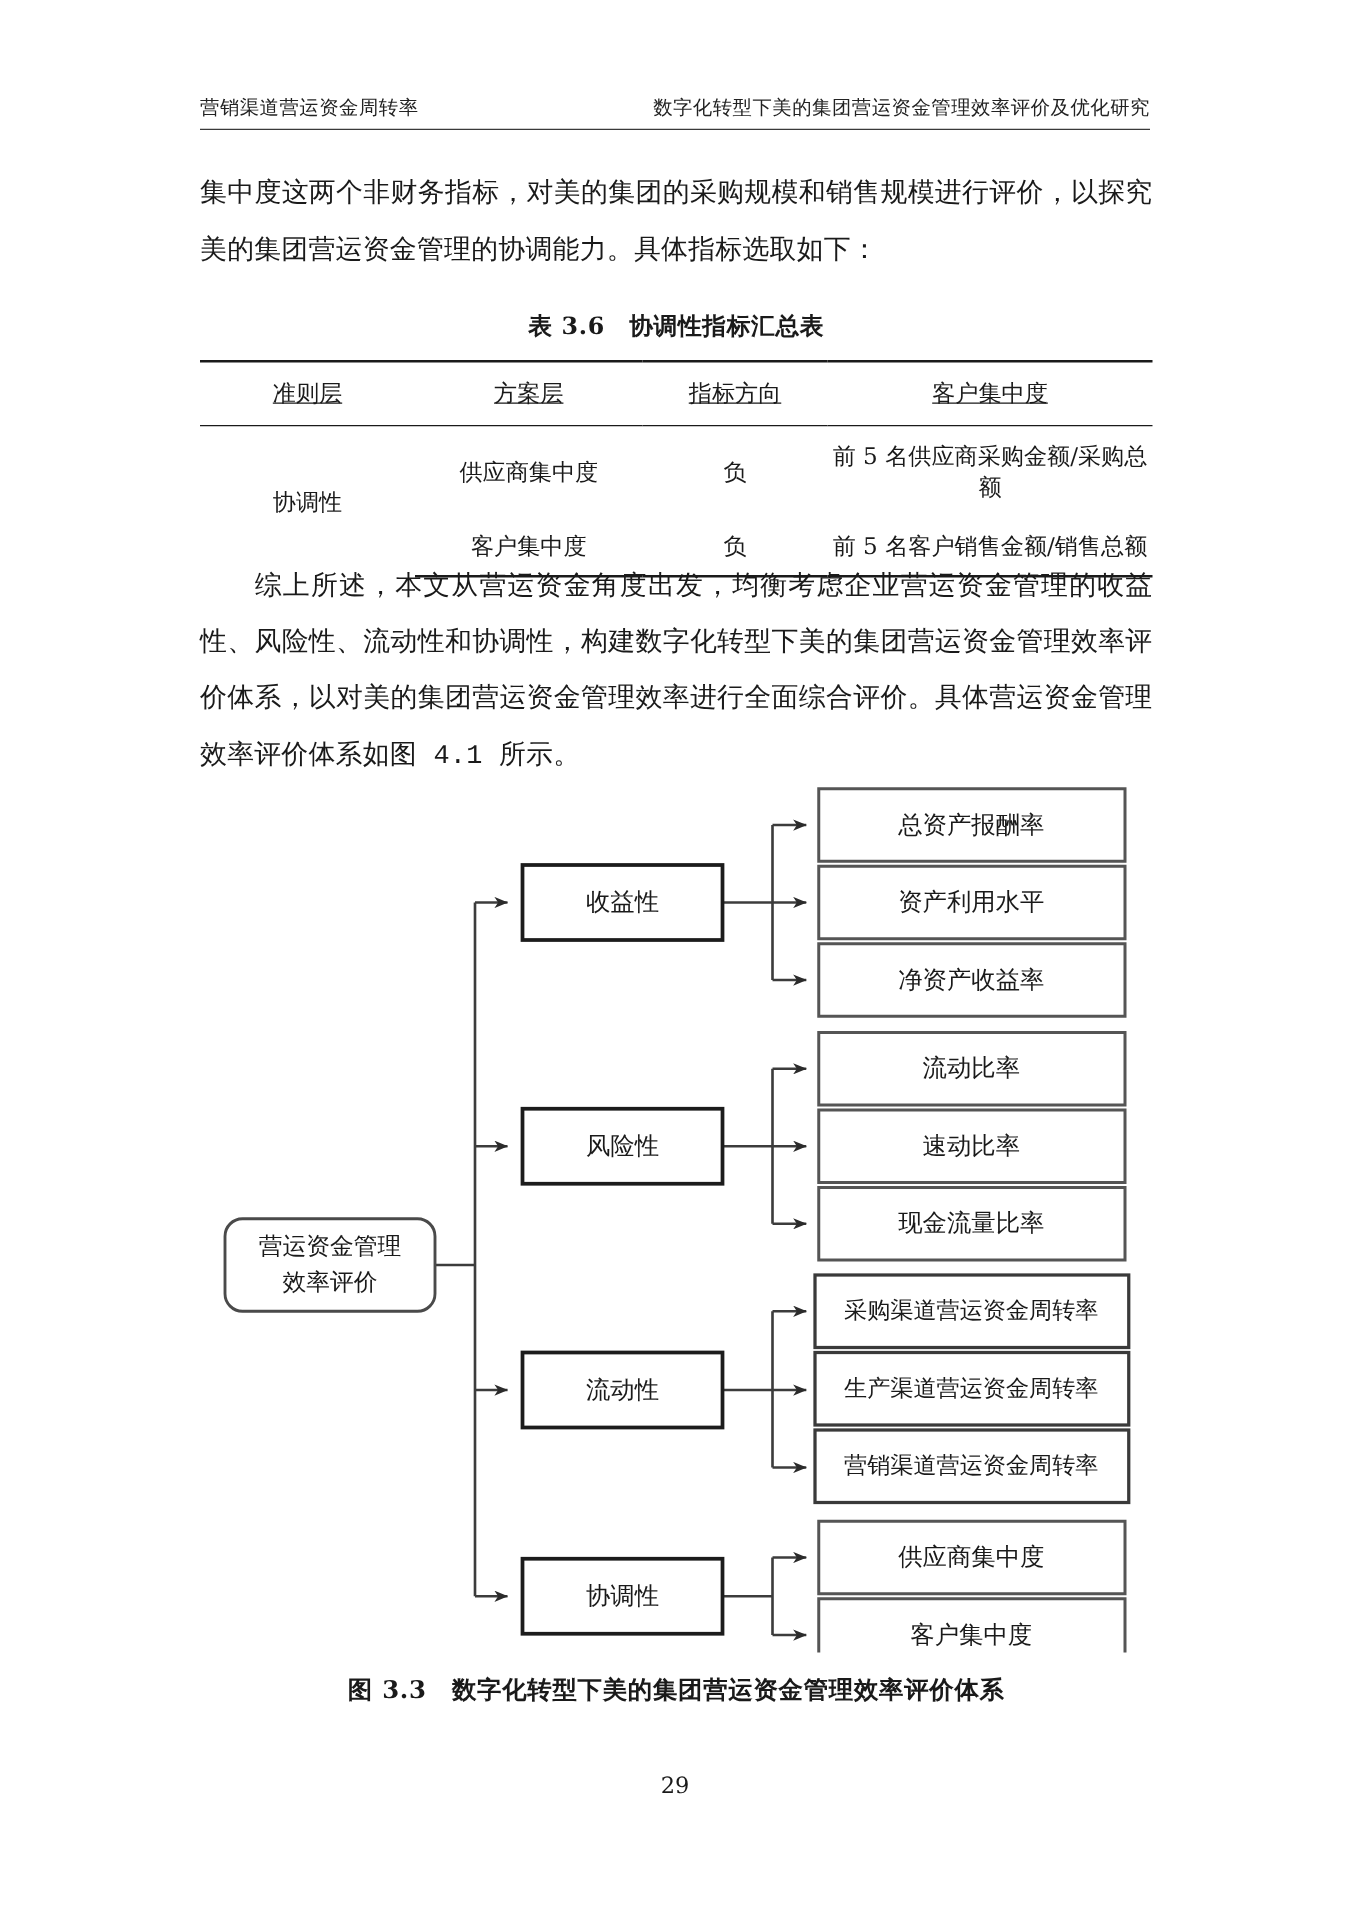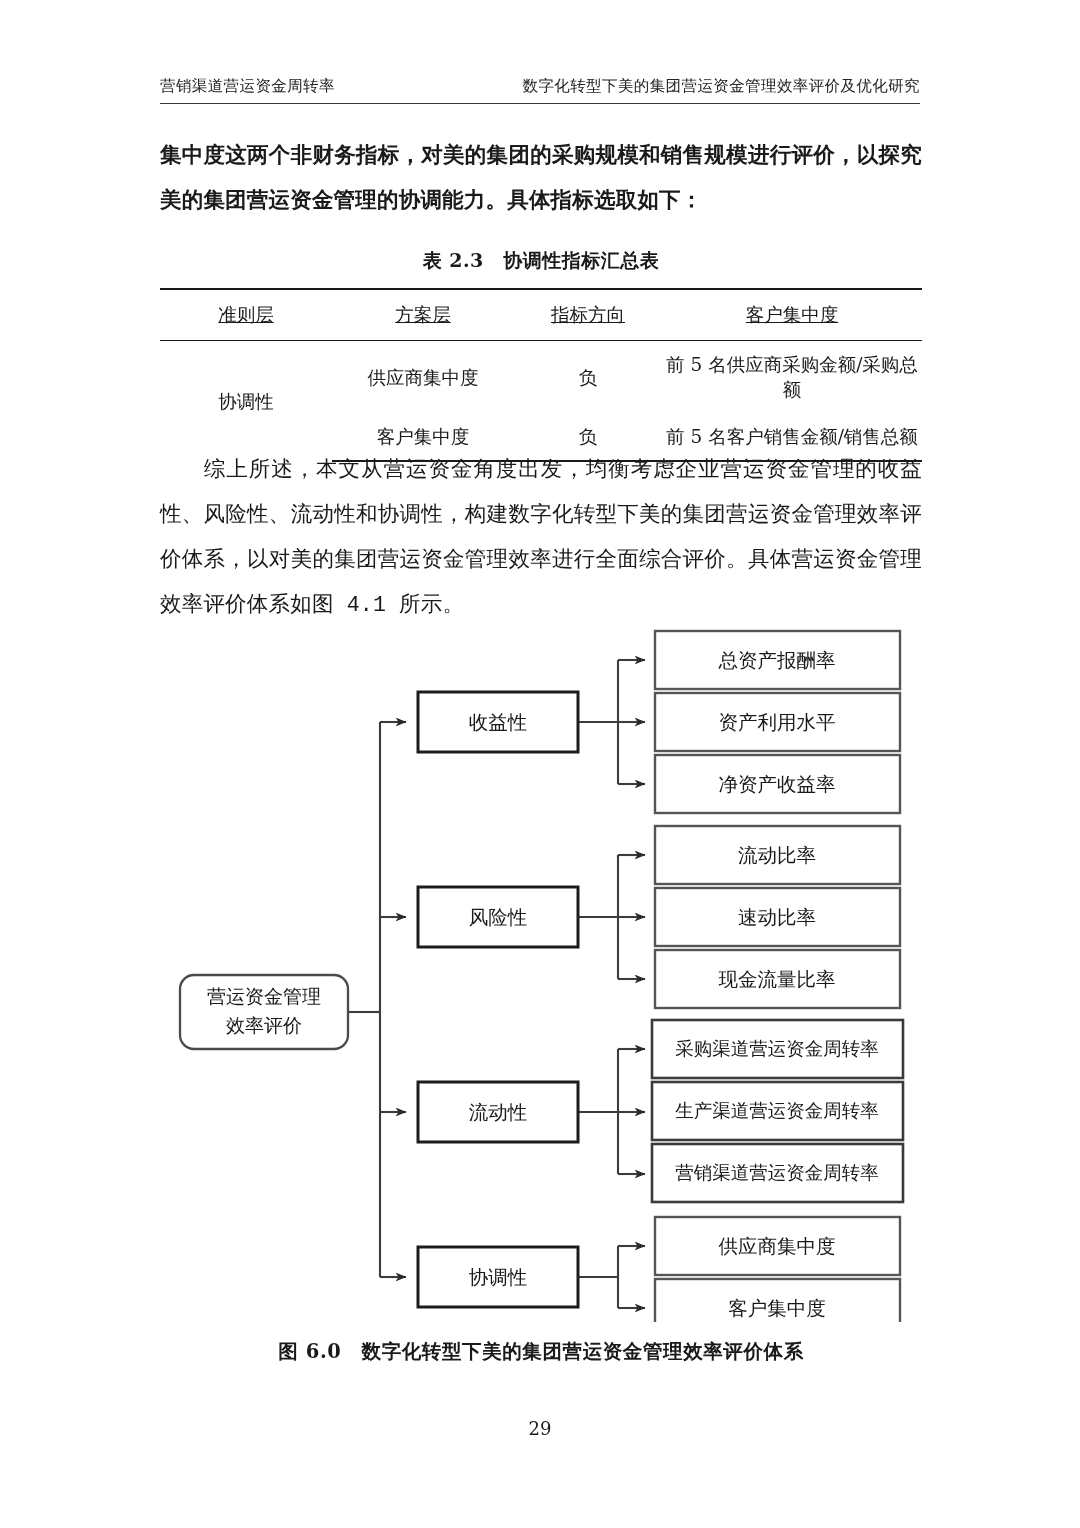--- a/index.html
+++ b/index.html
@@ -30,21 +30,21 @@
     border-top:1.2px solid #3a3a3a;
   }
 
   
   .para{
     position:absolute;left:160px;width:762px;
     font-size:21.5px;line-height:45px;
     text-align:justify;text-justify:inter-ideograph;
     letter-spacing:.2px;
   }
-  .para.p1{top:132px;font-weight:bold;}
+  .para.p1{top:132px;}
   .para.p2{top:448px;font-family:Liberation Mono, monospace;}
   .indent{display:inline-block;width:43px;}
 
   
   .tbl-cap{
     position:absolute;left:160px;top:248px;width:762px;
     text-align:center;font-size:19px;font-weight:bold;
     letter-spacing:.5px;
   }
   .tbl{
@@ -98,21 +98,21 @@
 <div class="page">
 
   <div class="hdr">
     <span class="hdr-left">营销渠道营运资金周转率</span>
     <span class="hdr-right">数字化转型下美的集团营运资金管理效率评价及优化研究</span>
   </div>
   <div class="hdr-rule"></div>
 
   <div class="para p1">集中度这两个非财务指标，对美的集团的采购规模和销售规模进行评价，以探究美的集团营运资金管理的协调能力。具体指标选取如下：</div>
 
-  <div class="tbl-cap">表 2.3　协调性指标汇总表</div>
+  <div class="tbl-cap">表 3.6　协调性指标汇总表</div>
 
   <table class="tbl">
     <thead>
       <tr>
         <th class="col-a">准则层</th>
         <th class="col-b">方案层</th>
         <th class="col-c">指标方向</th>
         <th class="col-d">客户集中度</th>
       </tr>
     </thead>
@@ -242,17 +242,17 @@
         <rect x="495" y="605" width="245" height="58" fill="#ffffff" stroke="#555555" stroke-width="2.4"></rect>
         <text class="nodetxt" x="617" y="635">供应商集中度</text>
       </g>
       <g>
         <rect x="495" y="667" width="245" height="58" fill="#ffffff" stroke="#555555" stroke-width="2.4"></rect>
         <text class="nodetxt" x="617" y="697">客户集中度</text>
       </g>
     </svg>
   </div>
 
-  <div class="fig-cap">图 6.0　数字化转型下美的集团营运资金管理效率评价体系</div>
+  <div class="fig-cap">图 3.3　数字化转型下美的集团营运资金管理效率评价体系</div>
 
   <div class="pgnum">29</div>
 
 </div>
 
 </body></html>

